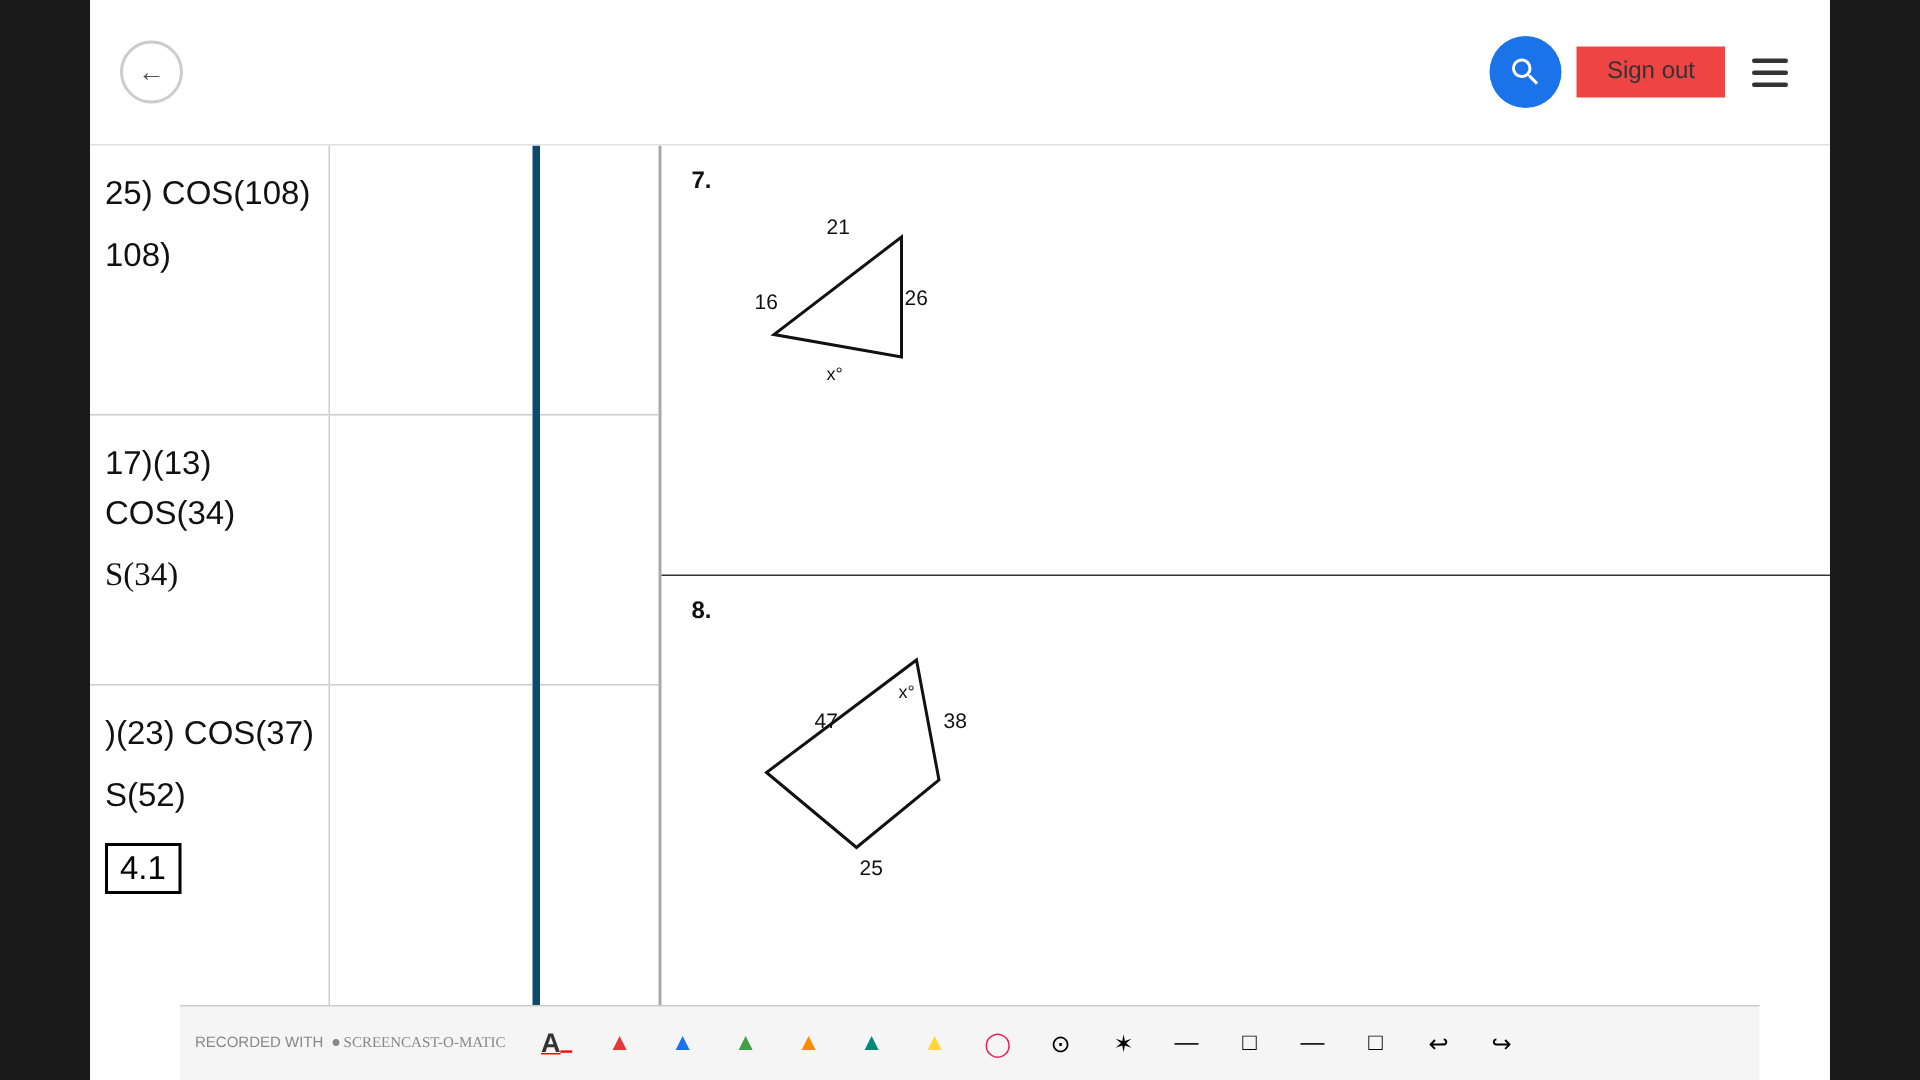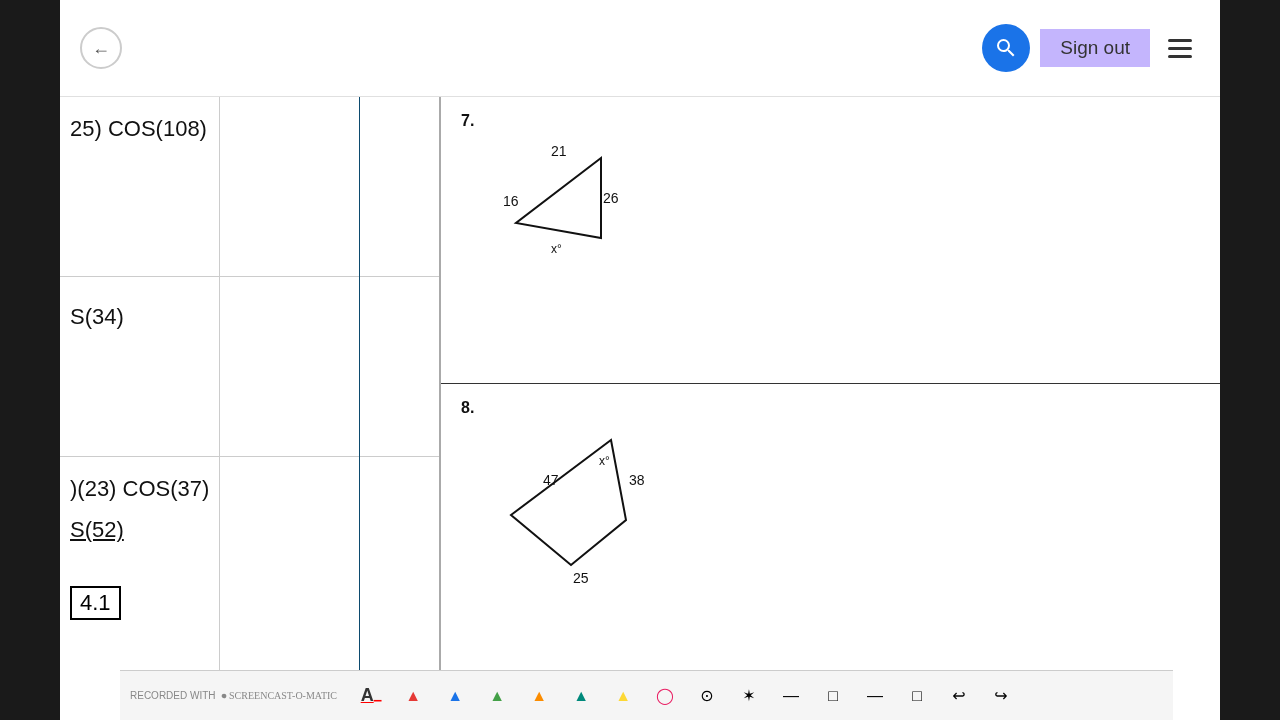--- a/index.html
+++ b/index.html
@@ -61,22 +61,22 @@
     }
 
     .search-icon-btn svg {
       width: 24px;
       height: 24px;
       fill: #fff;
     }
 
     .sign-out-btn {
       padding: 8px 20px;
-      font-size: 19px;
-      background: #c4b5fd;
+      font-size: 16px;
+      background: #ef4444;
       border: none;
       cursor: pointer;
       color: #333;
     }
 
     .menu-btn {
       width: 40px;
       height: 40px;
       display: flex;
       flex-direction: column;
@@ -220,21 +220,21 @@
     }
 
     .body-area {
       display: flex;
       flex: 1;
       overflow: hidden;
     }
 
     .left-columns {
       width: 300px;
-      border-right: 1px solid #0c4a6e;
+      border-right: 5px solid #0c4a6e;
       display: flex;
       overflow: hidden;
     }
 
     .col-left {
       width: 160px;
       border-right: 1px solid #ccc;
       overflow: hidden;
     }
 
@@ -277,28 +277,30 @@
     </div>
   </div>
 
   <div class="body-area" style="flex:1; display:flex; overflow:hidden; margin-bottom:50px;">
 
     <div class="left-columns">
 
       <div class="col-left">
         <div class="math-section" style="min-height:180px; padding:15px 5px 10px 10px;">
           <div class="math-text">25) COS(108)</div>
+          <div class="math-text" style="margin-top:8px;">108)</div>
         </div>
         <div class="math-section" style="min-height:180px; padding:15px 5px 10px 10px;">
-          <div class="math-text" style="margin-top:8px;">S(34)</div>
+          <div class="math-text">17)(13) COS(34)</div>
+          <div class="math-text" style="margin-top:8px;font-family:Liberation Serif, serif;">S(34)</div>
         </div>
         <div class="math-section" style="min-height:180px; padding:15px 5px 10px 10px; border-bottom:none;">
           <div class="math-text">)(23) COS(37)</div>
-          <div class="math-text" style="margin-top:8px;text-decoration:underline;">S(52)</div>
-          <div style="margin-top:36px;">
+          <div class="math-text" style="margin-top:8px;">S(52)</div>
+          <div style="margin-top:12px;">
             <div class="math-answer-box">4.1</div>
           </div>
         </div>
       </div>
 
       <div class="col-mid">
         <div style="min-height:180px; border-bottom:1px solid #ccc; padding:15px 5px;">
         </div>
         <div style="min-height:180px; border-bottom:1px solid #ccc; padding:15px 5px;">
         </div>

